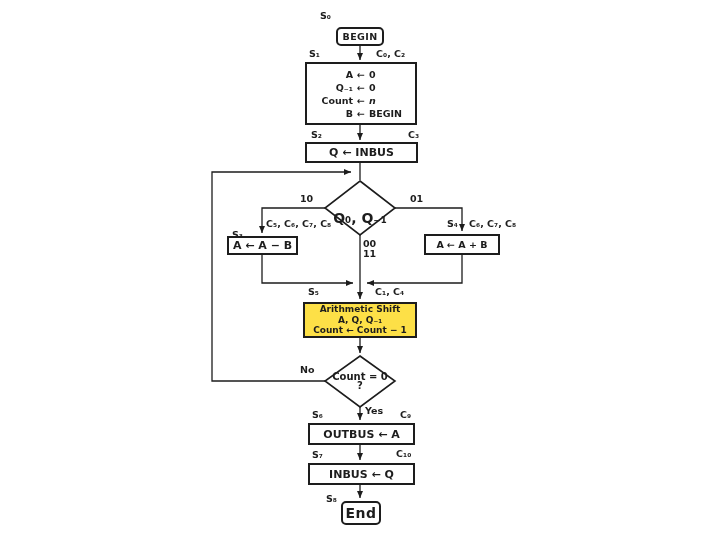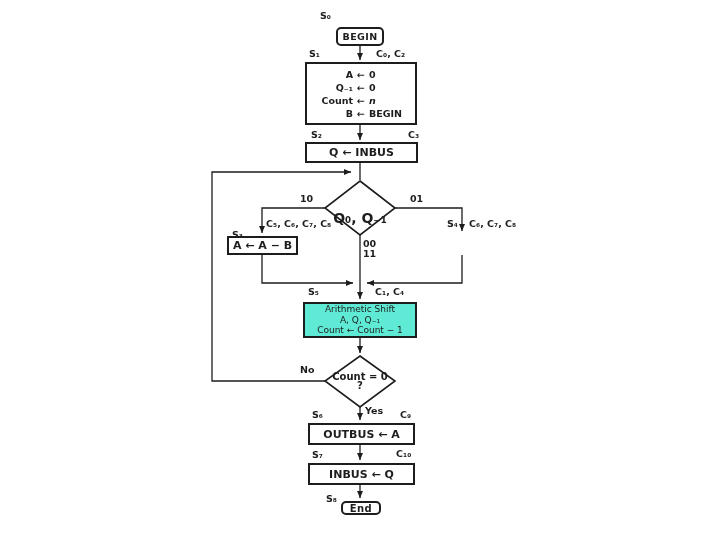--- a/index.html
+++ b/index.html
@@ -32,23 +32,23 @@
     border: 2px solid #1d1d1d; background: #fff;
     display: flex; flex-direction: column; justify-content: center;
     font-size: 9.5px; font-weight: bold; line-height: 13px; color: #1d1d1d;
   }
   .row { display: flex; }
   .row .lhs { width: 46px; text-align: right; }
   .row .arr { width: 16px; text-align: center; }
   .row .rhs { flex: 1; text-align: left; }
   .shift-box {
     position: absolute; left: 303px; top: 302px; width: 114px; height: 36px;
-    border: 2px solid #1d1d1d; background: #5eead4;
+    border: 2px solid #1d1d1d; background: #fde047;
     display: flex; flex-direction: column; justify-content: center; align-items: center;
-    font-size: 9px; font-weight: normal; line-height: 10.5px; color: #1d1d1d; white-space: nowrap;
+    font-size: 9px; font-weight: bold; line-height: 10.5px; color: #1d1d1d; white-space: nowrap;
   }
 </style>
 </head>
 <body>
 
 <div class="canvas">
 
   <svg width="720" height="540" viewBox="0 0 720 540">
     <defs>
       <marker id="arr" markerWidth="8" markerHeight="8" refX="7" refY="3" orient="auto" markerUnits="userSpaceOnUse">
@@ -91,21 +91,21 @@
   <div class="lbl" style="left:375px; top:287px">C₁, C₄</div>
   <div class="lbl" style="left:300px; top:365px">No</div>
   <div class="lbl" style="left:365px; top:406px">Yes</div>
   <div class="lbl" style="left:312px; top:410px">S₆</div>
   <div class="lbl" style="left:400px; top:410px">C₉</div>
   <div class="lbl" style="left:312px; top:450px">S₇</div>
   <div class="lbl" style="left:396px; top:449px">C₁₀</div>
   <div class="lbl" style="left:326px; top:494px">S₈</div>
 
   <div class="node oval" style="left:336px; top:27px; width:48px; height:19px">BEGIN</div>
-  <div class="node oval" style="left:341px; top:501px; width:40px; height:14px; font-size:10px">End</div>
+  <div class="node oval" style="left:341px; top:501px; width:40px; height:24px; font-size:14px">End</div>
 
   <div class="init-rows">
     <div class="row">
       <span class="lhs">A</span>
       <span class="arr">←</span>
       <span class="rhs">0</span>
     </div>
     <div class="row">
       <span class="lhs">Q₋₁</span>
       <span class="arr">←</span>
@@ -126,20 +126,21 @@
   <div class="node" style="left:305px; top:142px; width:113px; height:21px">Q ← INBUS</div>
 
   <div class="dlabel" style="left:322px; top:210px; width:76px; font-size:14px">Q₀, Q₋₁</div>
   <div class="dlabel" style="left:322px; top:372px; width:76px; font-size:10px; line-height:9px">
     <div>Count = 0</div>
     <div>?</div>
   </div>
 
   <div class="node" style="left:227px; top:236px; width:71px; height:19px; font-size:11px">A ← A − B</div>
 
+  <div class="node" style="left:424px; top:234px; width:76px; height:21px; font-size:9.5px">A ← A + B</div>
 
   <div class="shift-box">
     <div>Arithmetic Shift</div>
     <div>A, Q, Q₋₁</div>
     <div>Count ← Count − 1</div>
   </div>
 
   <div class="node" style="left:308px; top:423px; width:107px; height:22px">OUTBUS ← A</div>
   <div class="node" style="left:308px; top:463px; width:107px; height:22px">INBUS ← Q</div>
 

